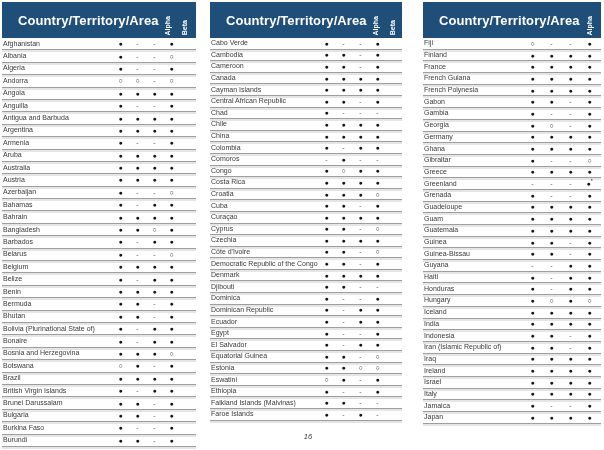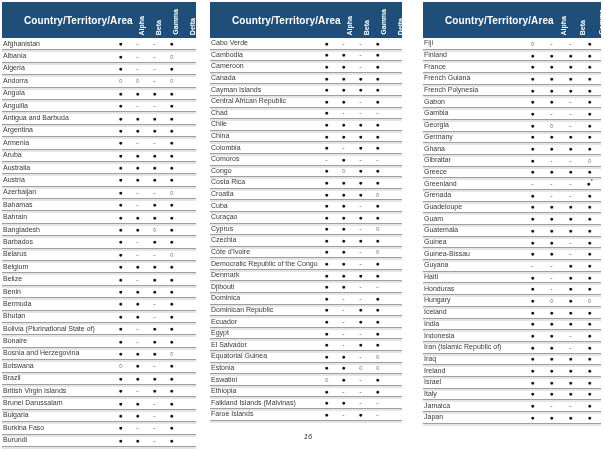--- a/index.html
+++ b/index.html
@@ -11,22 +11,22 @@
   .tbl{position:absolute;top:2px;}
   .tbl--t1{left:2px;width:194px;}
   .tbl--t2{left:210px;width:192px;}
   .tbl--t3{left:423px;width:178px;}
 
   .thead{
     background:#1F4E79;color:#ffffff;display:flex;height:36px;
     align-items:stretch;
   }
   .thead-label{
-    flex:1;display:flex;align-items:center;padding-left:22px;
-    font-weight:bold;font-size:10px;letter-spacing:.1px;
+    flex:1;display:flex;align-items:center;padding-left:16px;
+    font-weight:bold;font-size:13px;letter-spacing:.1px;
   }
   .col-label{
     display:flex;align-items:flex-end;justify-content:center;
     padding-bottom:3px;flex:none;
   }
   .col-label span{
     writing-mode:vertical-rl;transform:rotate(180deg);
     font-weight:bold;font-size:7px;line-height:1;
   }
 

